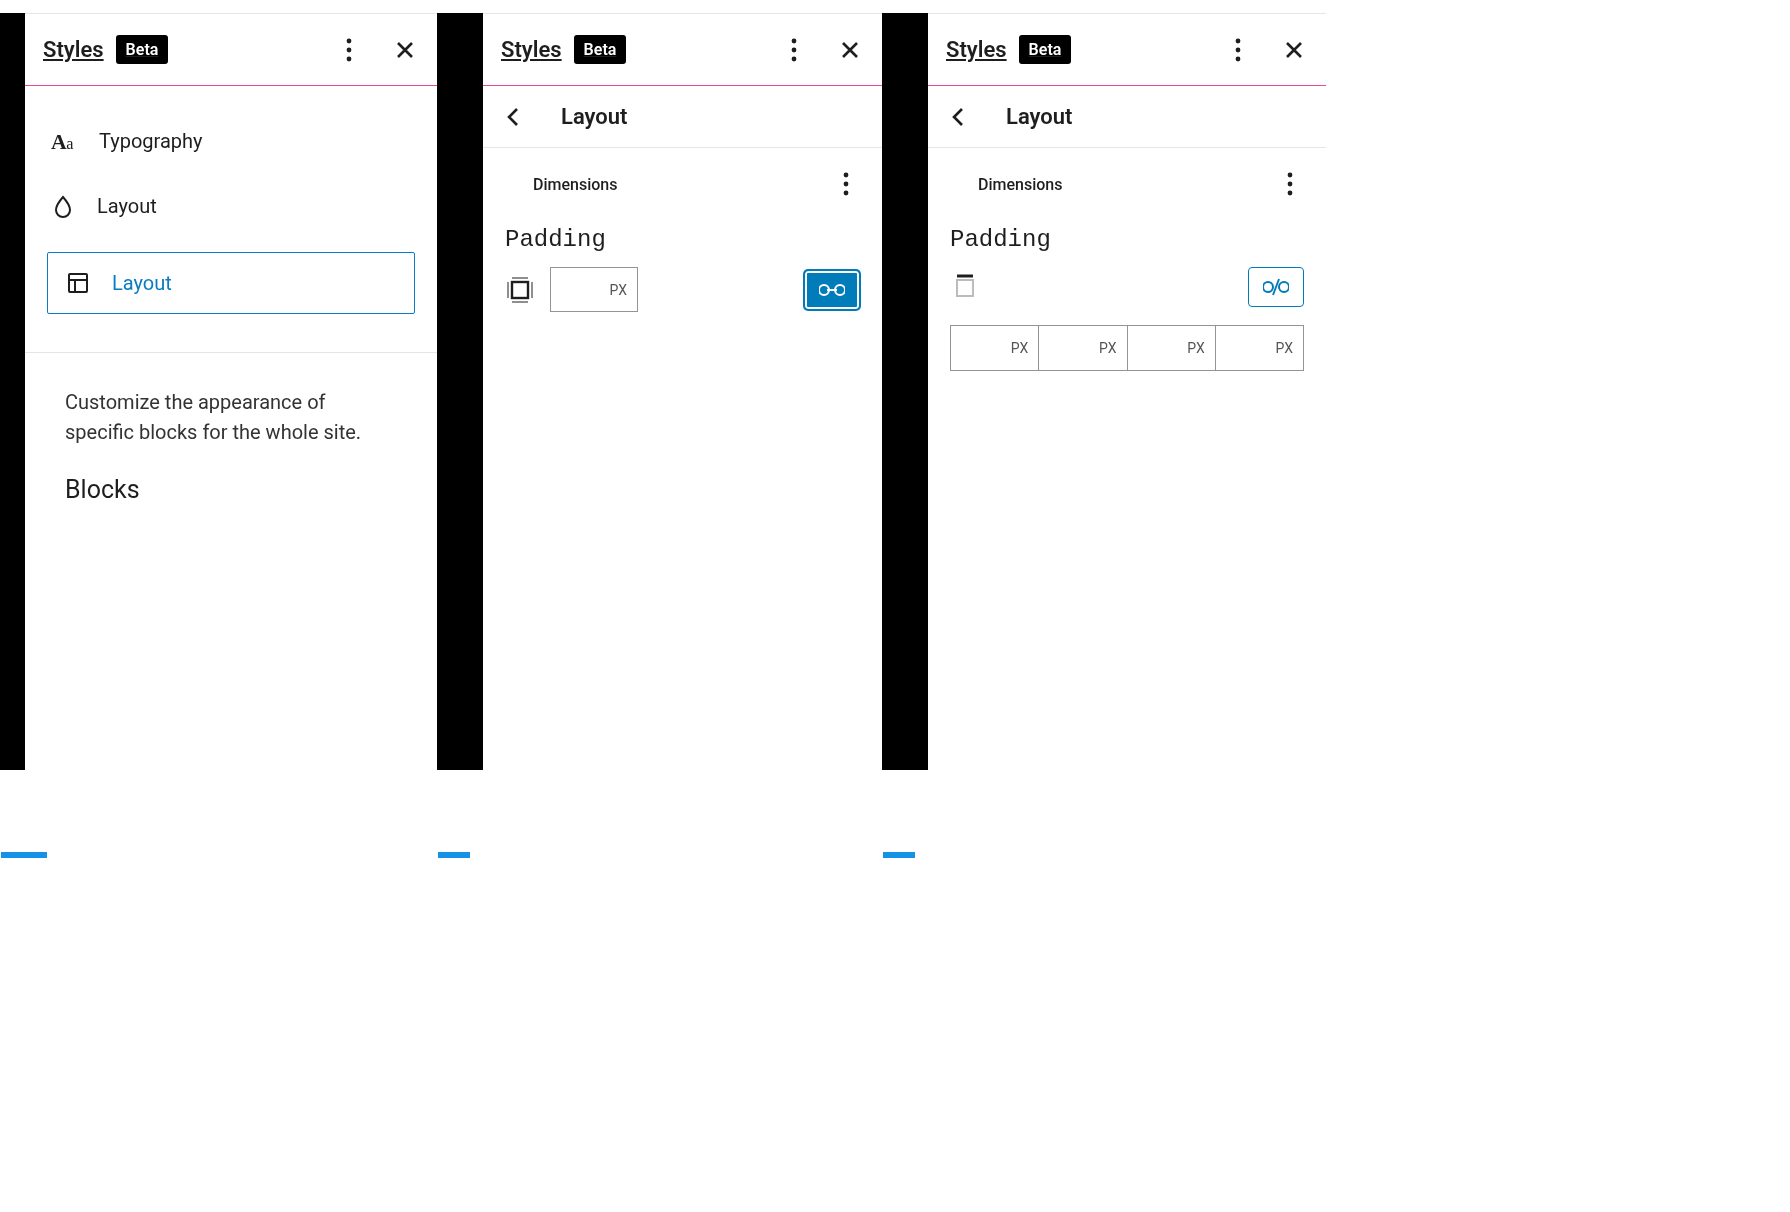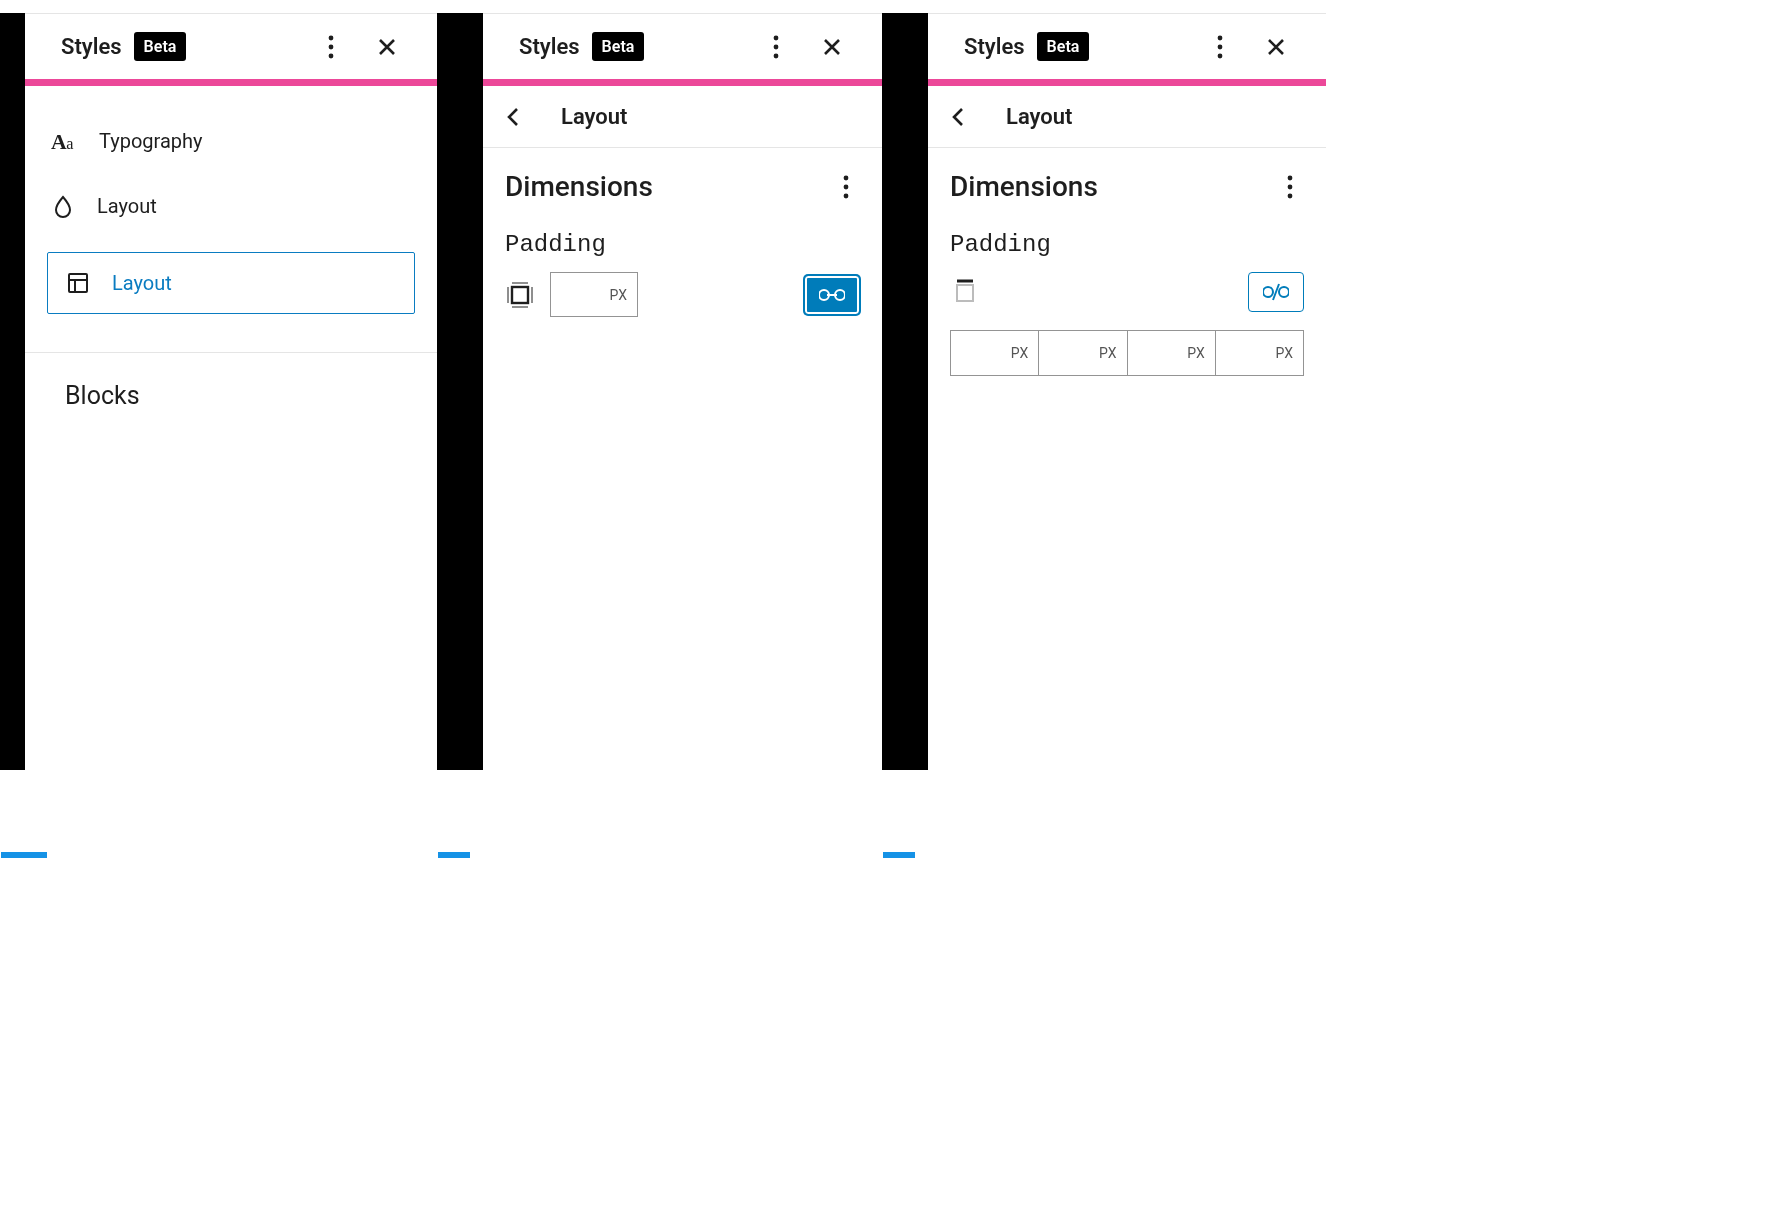--- a/index.html
+++ b/index.html
@@ -34,22 +34,23 @@
     border-top:1px solid #e5e5e5;
   }
   .panel-inner { position:relative; height:100%; }
 
   
   .hdr {
     display:flex;
     align-items:center;
     justify-content:space-between;
     height:72px;
-    border-bottom:7px solid #ec4899;
-    padding:0 36px;
+    border-bottom:1px solid #ec4899;
+    padding:0 18px;
+    text-decoration:underline;
   }
   .hdr-left { display:flex; align-items:center; gap:12px; }
   .styles-title { font-size:22px; font-weight:600; }
   .beta {
     background:#000; color:#fff; font-size:16px; font-weight:600;
     padding:5px 10px; border-radius:3px;text-align:center;
   }
   .hdr-right { display:flex; align-items:center; gap:28px; }
   .icon-btn { width:28px;height:28px; display:flex; align-items:center; justify-content:center; cursor:pointer; }
   svg { display:block; }
@@ -63,21 +64,21 @@
     padding:0 16px;
     gap:24px;
   }
   .subhdr-title { font-size:22px; font-weight:600; margin-left:10px; }
 
   
   .section-row {
     display:flex; align-items:center; justify-content:space-between;
     padding:22px 22px 0 22px;
   }
-  .section-title { font-size:28px; font-weight:500; }
+  .section-title { font-size:16px; font-weight:500;margin-left:28px; }
 
   .subsection-label { font-size:24px; padding:28px 22px 14px 22px;font-family:Liberation Mono, monospace; }
 
   
   .padding-row {
     display:flex; align-items:center; gap:15px;
     padding:0 22px;
   }
   .square-btn {
     width:30px; height:30px; display:flex; align-items:center; justify-content:center;
@@ -197,20 +198,21 @@
           <svg width="24" height="24" viewBox="0 0 24 24">
             <rect x="3" y="3" width="18" height="18" rx="1" fill="none" stroke="#1e1e1e" stroke-width="2"></rect>
             <path d="M3 9 H21 M9 9 V21" stroke="#1e1e1e" stroke-width="2"></path>
           </svg>
           <span>Layout</span>
         </div>
       </div>
 
       <div class="hr"></div>
 
+      <div class="blocks-desc">Customize the appearance of specific blocks for the whole site.</div>
       <div class="blocks-title">Blocks</div>
 
       <div class="blue-tick" style="left:-24px; width:46px; bottom:345px;"></div>
     </div>
   </div>
 
   <div class="panel" style="left:483px; width:399px; height:1190px;">
     <div class="panel-inner">
       <div class="hdr">
         <div class="hdr-left">

